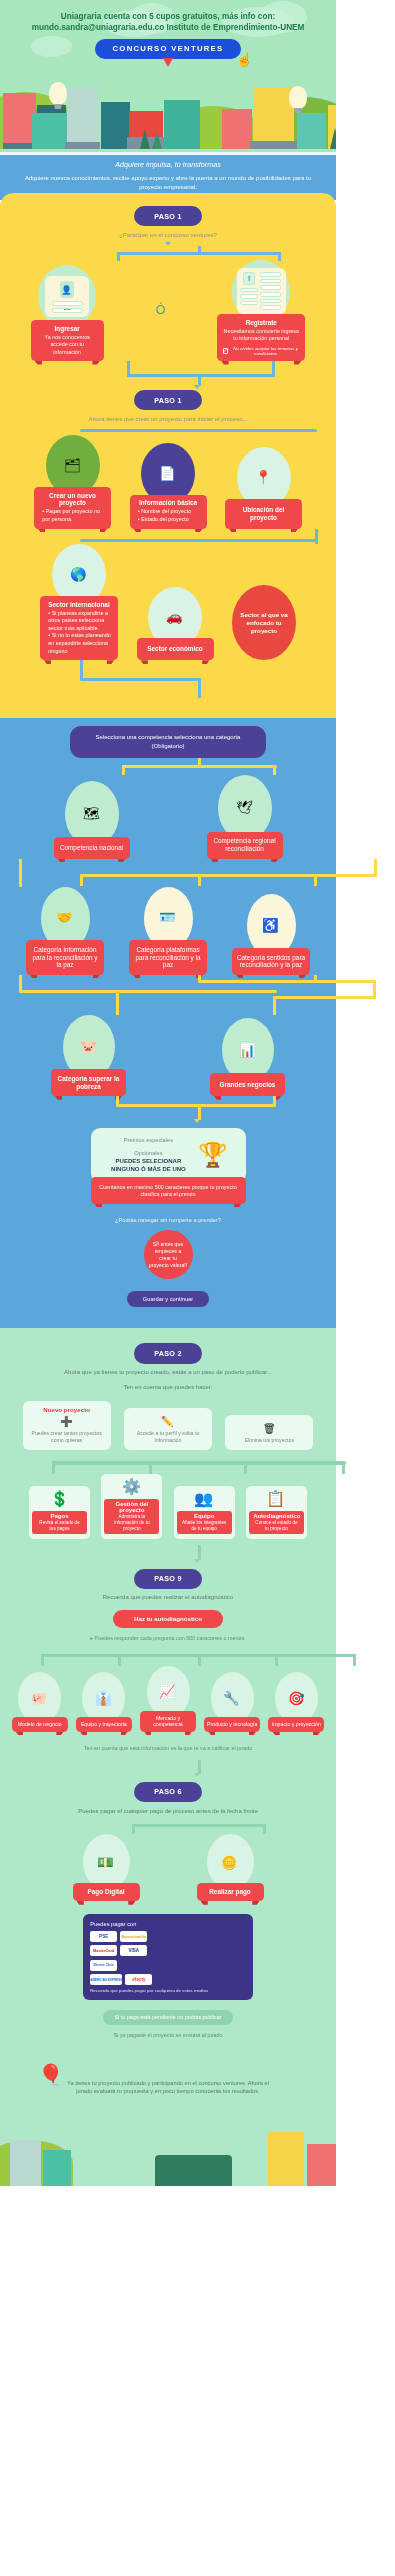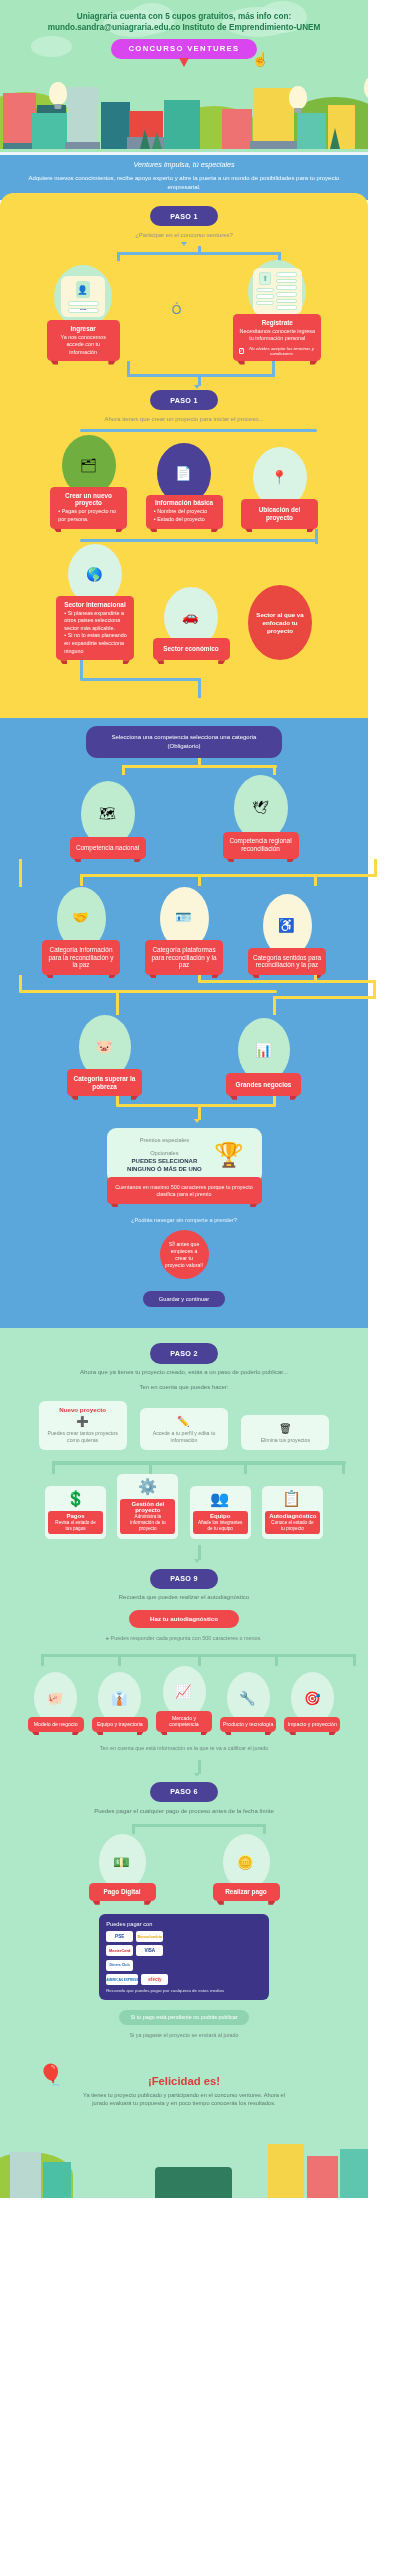--- a/index.html
+++ b/index.html
@@ -4,40 +4,40 @@
 <style>
   * { box-sizing: border-box; margin:0; padding:0; }
   body {
     width:396px;
     font-family:"Liberation Sans", sans-serif;
     background:#fff;
   }
   .page { width:396px; position:relative; overflow:hidden; }
 
   
-  .sec { position:relative; width:368px; }
+  .sec { position:relative; width:336px; }
   .sec-hero   { background:#a8e6bd; }
   .sec-river  { background:#5ba7db; }
   .sec-yellow { background:#fcd948; }
   .sec-blue   { background:#5ba7db; }
   .sec-mint   { background:#aee8c8; }
   .sec-final  { background:#aee8c8; }
 
   
   .hero-text {
     text-align:center; color:#1d7a4c; font-weight:bold;
     font-size:8.2px; line-height:1.35; padding:11.3px 9.3px 3.1px;
     position:relative; z-index:5;
   }
   .hero-clouds { position:absolute; inset:0; z-index:1; pointer-events:none; }
   .cloud { position:absolute; background:#c8f0d8; border-radius:50%; opacity:.75; }
 
   .bubble-wrap { position:relative; z-index:6; display:flex; justify-content:center; margin-top:2.1px; }
   .bubble {
-    background:#d946ef; color:#fff; border-radius:13.4px;
+    background:#1d4ed8; color:#fff; border-radius:13.4px;
     padding:5.7px 17.5px; font-size:7.7px; font-weight:bold; letter-spacing:1.3px;
     position:relative;
   }
   .bubble:after{
     content:""; position:absolute; left:50%; transform:translateX(-50%);
     bottom:-8.2px; border-left:5.2px solid transparent; border-right:5.2px solid transparent;
     border-top:9.3px solid #f0474a;
   }
   .cursor-ico { position:absolute; right:-13.4px; bottom:-8.2px; font-size:13.4px; }
 
@@ -198,21 +198,21 @@
 
       <div class="tree" style="left:140px;border-left:5.7px solid transparent;border-right:5.7px solid transparent;border-bottom:20.6px solid #2f7d5e;"></div>
       <div class="tree" style="left:152px;border-left:5.2px solid transparent;border-right:5.2px solid transparent;border-bottom:17.5px solid #3a9068;"></div>
       <div class="tree" style="left:330px;border-left:5.7px solid transparent;border-right:5.7px solid transparent;border-bottom:21.6px solid #2f7d5e;"></div>
     </div>
   </section>
 
   <section class="sec sec-river river-band">
     <div class="river-top"></div>
     <div class="river-text">
-      <div>Ventures impulsa, tú especiales</div>
+      <div>Adquiere impulsa, tú transformas</div>
       <div class="sub">Adquiere nuevos conocimientos, recibe apoyo experto y abre la puerta a un mundo de posibilidades para tu proyecto empresarial.</div>
     </div>
   </section>
 
   <section class="sec sec-yellow" style="padding:13.4px 0 20.6px; border-radius:13.4px 13.4px 0 0; margin-top:-7.2px;">
 
     <div class="center">
       <div class="step-pill">PASO 1</div>
       <div class="q-text">¿Participar en el concurso ventures?</div>
       <div class="arw arw-b" style="position:relative;margin:2.1px auto 0;display:block;"></div>
@@ -692,21 +692,20 @@
     </div>
 
     <div class="center" style="margin-top:10.3px;">
       <div style="display:inline-block;background:#8fd4b0;color:#fff;border-radius:9.3px;padding:4.6px 11.3px;font-size:5.4px;">Si tu pago está pendiente no podrás publicar</div>
       <div class="hint" style="margin-top:7.2px;">Si ya pagaste el proyecto se enviará al jurado</div>
     </div>
   </section>
 
   <section class="sec sec-final" style="padding:17.5px 0 0;position:relative;">
     <div style="position:absolute;left:38px;top:5.2px;font-size:20.6px;">🎈</div>
-    <div class="final-title">¡Felicidad es!</div>
     <div class="final-sub" style="max-width:216px;margin:3.6px auto 0;">Ya tienes tu proyecto publicado y participando en el concurso ventures. Ahora el jurado evaluará tu propuesta y en poco tiempo conocerás los resultados.</div>
 
     <div class="city" style="margin-top:13.4px;height:77px;">
       <div class="hill" style="left:-15.5px;bottom:0;width:88px;height:46px;background:#9bc93f;"></div>
       <div class="bld" style="left:10.3px;width:31px;height:46px;background:#b9d8cf;"></div>
       <div class="bld" style="left:43px;width:28px;height:36px;background:#4cc0a5;"></div>
       <div class="bld" style="left:268px;width:36px;height:54px;background:#f6d44a;"></div>
       <div class="bld" style="left:307px;width:31px;height:42px;background:#ef7273;"></div>
       <div class="bld" style="left:340px;width:30px;height:49px;background:#5ec6ae;"></div>
       <div class="bld" style="left:155px;width:77px;height:31px;background:#2f7d5e;border-radius:4.1px 4.1px 0 0;"></div>

